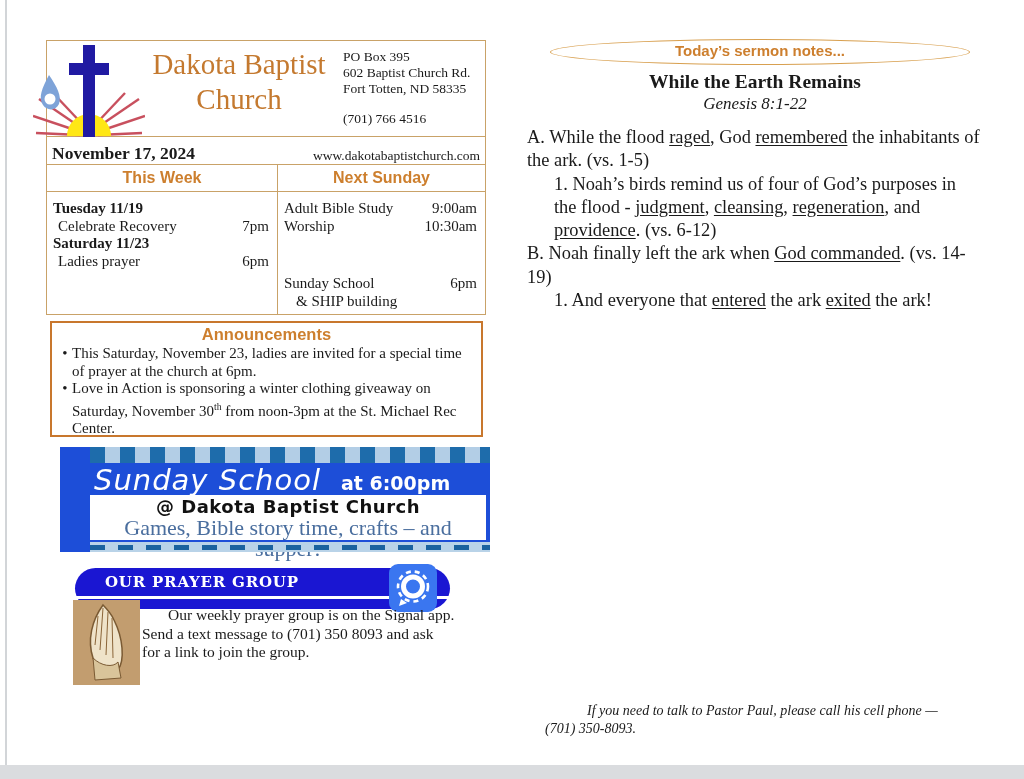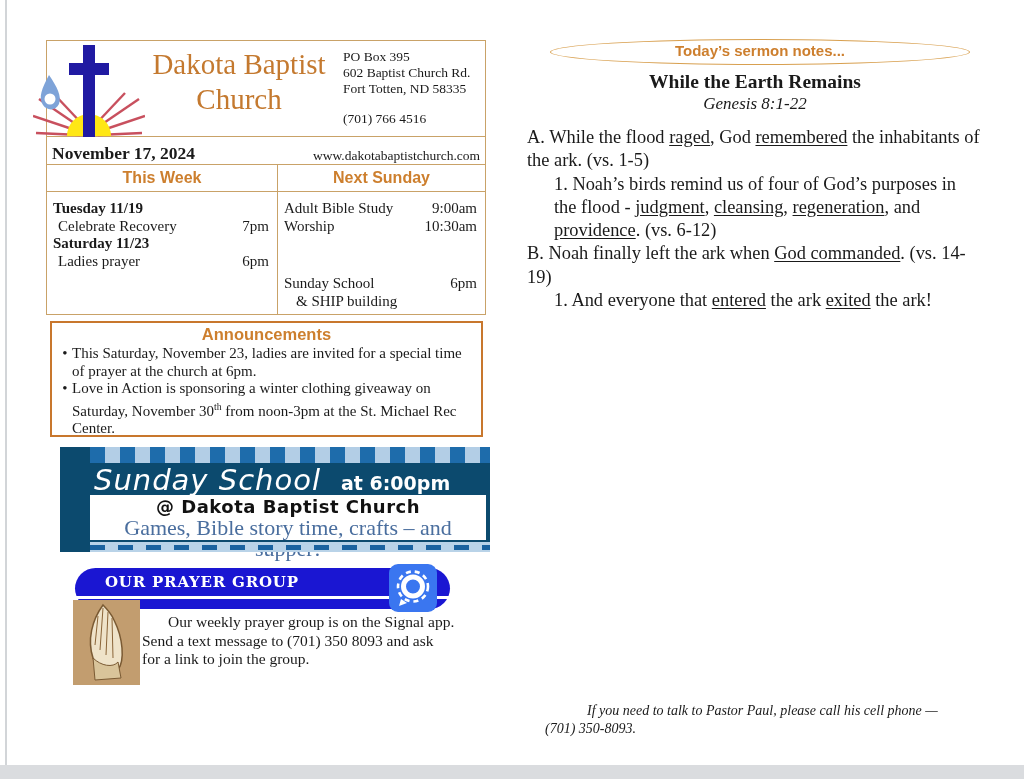--- a/index.html
+++ b/index.html
@@ -37,21 +37,21 @@
         border-radius:0;box-sizing:border-box;}
   .annc-title{text-align:center;font-family:"Liberation Sans",sans-serif;font-weight:bold;
         font-size:16.5px;color:#cd7f2e;margin-top:2px;}
   .annc-list{padding:1px 8px 0 6px;font-size:15px;line-height:17.6px;}
   .bullet{display:flex;}
   .bullet .marker{width:14px;text-align:center;flex:none;}
   .bullet .btext{flex:1;}
   sup{font-size:0.65em;}
 
   
-  .ssbanner{position:absolute;left:60px;top:447px;width:430px;height:105px;background:#0c4a6e;}
+  .ssbanner{position:absolute;left:60px;top:447px;width:430px;height:105px;background:#1d4ed8;}
   .checker{position:absolute;left:30px;right:0;top:0;height:16px;
         background:repeating-linear-gradient(90deg,#1e6cab 0 15px,#b3cee6 15px 30px);}
   .sstitle-row{position:absolute;left:34px;top:16px;right:4px;color:#fff;white-space:nowrap;}
   .sstitle{font-family:"DejaVu Sans",sans-serif;font-style:italic;font-size:29px;letter-spacing:1px;}
   .sstime{font-family:"DejaVu Sans",sans-serif;font-weight:bold;font-size:19px;margin-left:16px;}
   .sswhite{position:absolute;left:30px;right:4px;top:48px;height:45px;background:#fff;text-align:center;}
   .ssloc{font-family:"DejaVu Sans",sans-serif;font-weight:bold;font-size:18px;color:#111;letter-spacing:0.5px;margin-top:1px;}
   .ssdet{font-size:22px;color:#4a6e9e;line-height:21px;}
   .dashes{position:absolute;left:30px;right:0;bottom:0;height:10px;background-color:#b9d3e8;
         background-image:repeating-linear-gradient(90deg,#1a629f 0 15px,rgba(0,0,0,0) 15px 28px);
@@ -59,21 +59,21 @@
 
   
   .pill{position:absolute;left:75px;top:568px;width:375px;height:41px;border-radius:21px;
         background:linear-gradient(#1a16d2 0 28px,#ffffff 28px 31px,#1a16d2 31px 100%);}
   .pill-title{position:absolute;left:30px;top:5px;color:#fff;font-family:"DejaVu Serif",serif;
         font-weight:bold;font-size:15px;letter-spacing:0.8px;}
   .signal{position:absolute;left:389px;top:564px;width:48px;height:48px;}
   .hands{position:absolute;left:73px;top:600px;width:67px;height:85px;}
   .ptext{position:absolute;left:142px;top:606px;width:310px;font-size:15.5px;line-height:18.6px;}
   .ptext div{white-space:nowrap;}
-  .ptext div.firstline{text-indent:26px;margin-top:7px;}
+  .ptext div.firstline{text-indent:26px;}
 
   
   .ellipse{position:absolute;left:550px;top:39px;width:420px;height:26px;border:1.5px solid #d8a050;
         border-radius:50%;box-sizing:border-box;}
   .ellipse-label{position:absolute;left:0;right:0;top:1px;text-align:center;}
   .ellipse-label span{background:#fff;padding:0 10px;font-family:"Liberation Sans",sans-serif;
         font-weight:bold;font-size:15px;color:#cd7f2e;}
   .sermon-title{position:absolute;left:530px;top:71px;width:450px;text-align:center;
         font-weight:bold;font-size:19.5px;}
   .scripture{position:absolute;left:530px;top:94px;width:450px;text-align:center;

